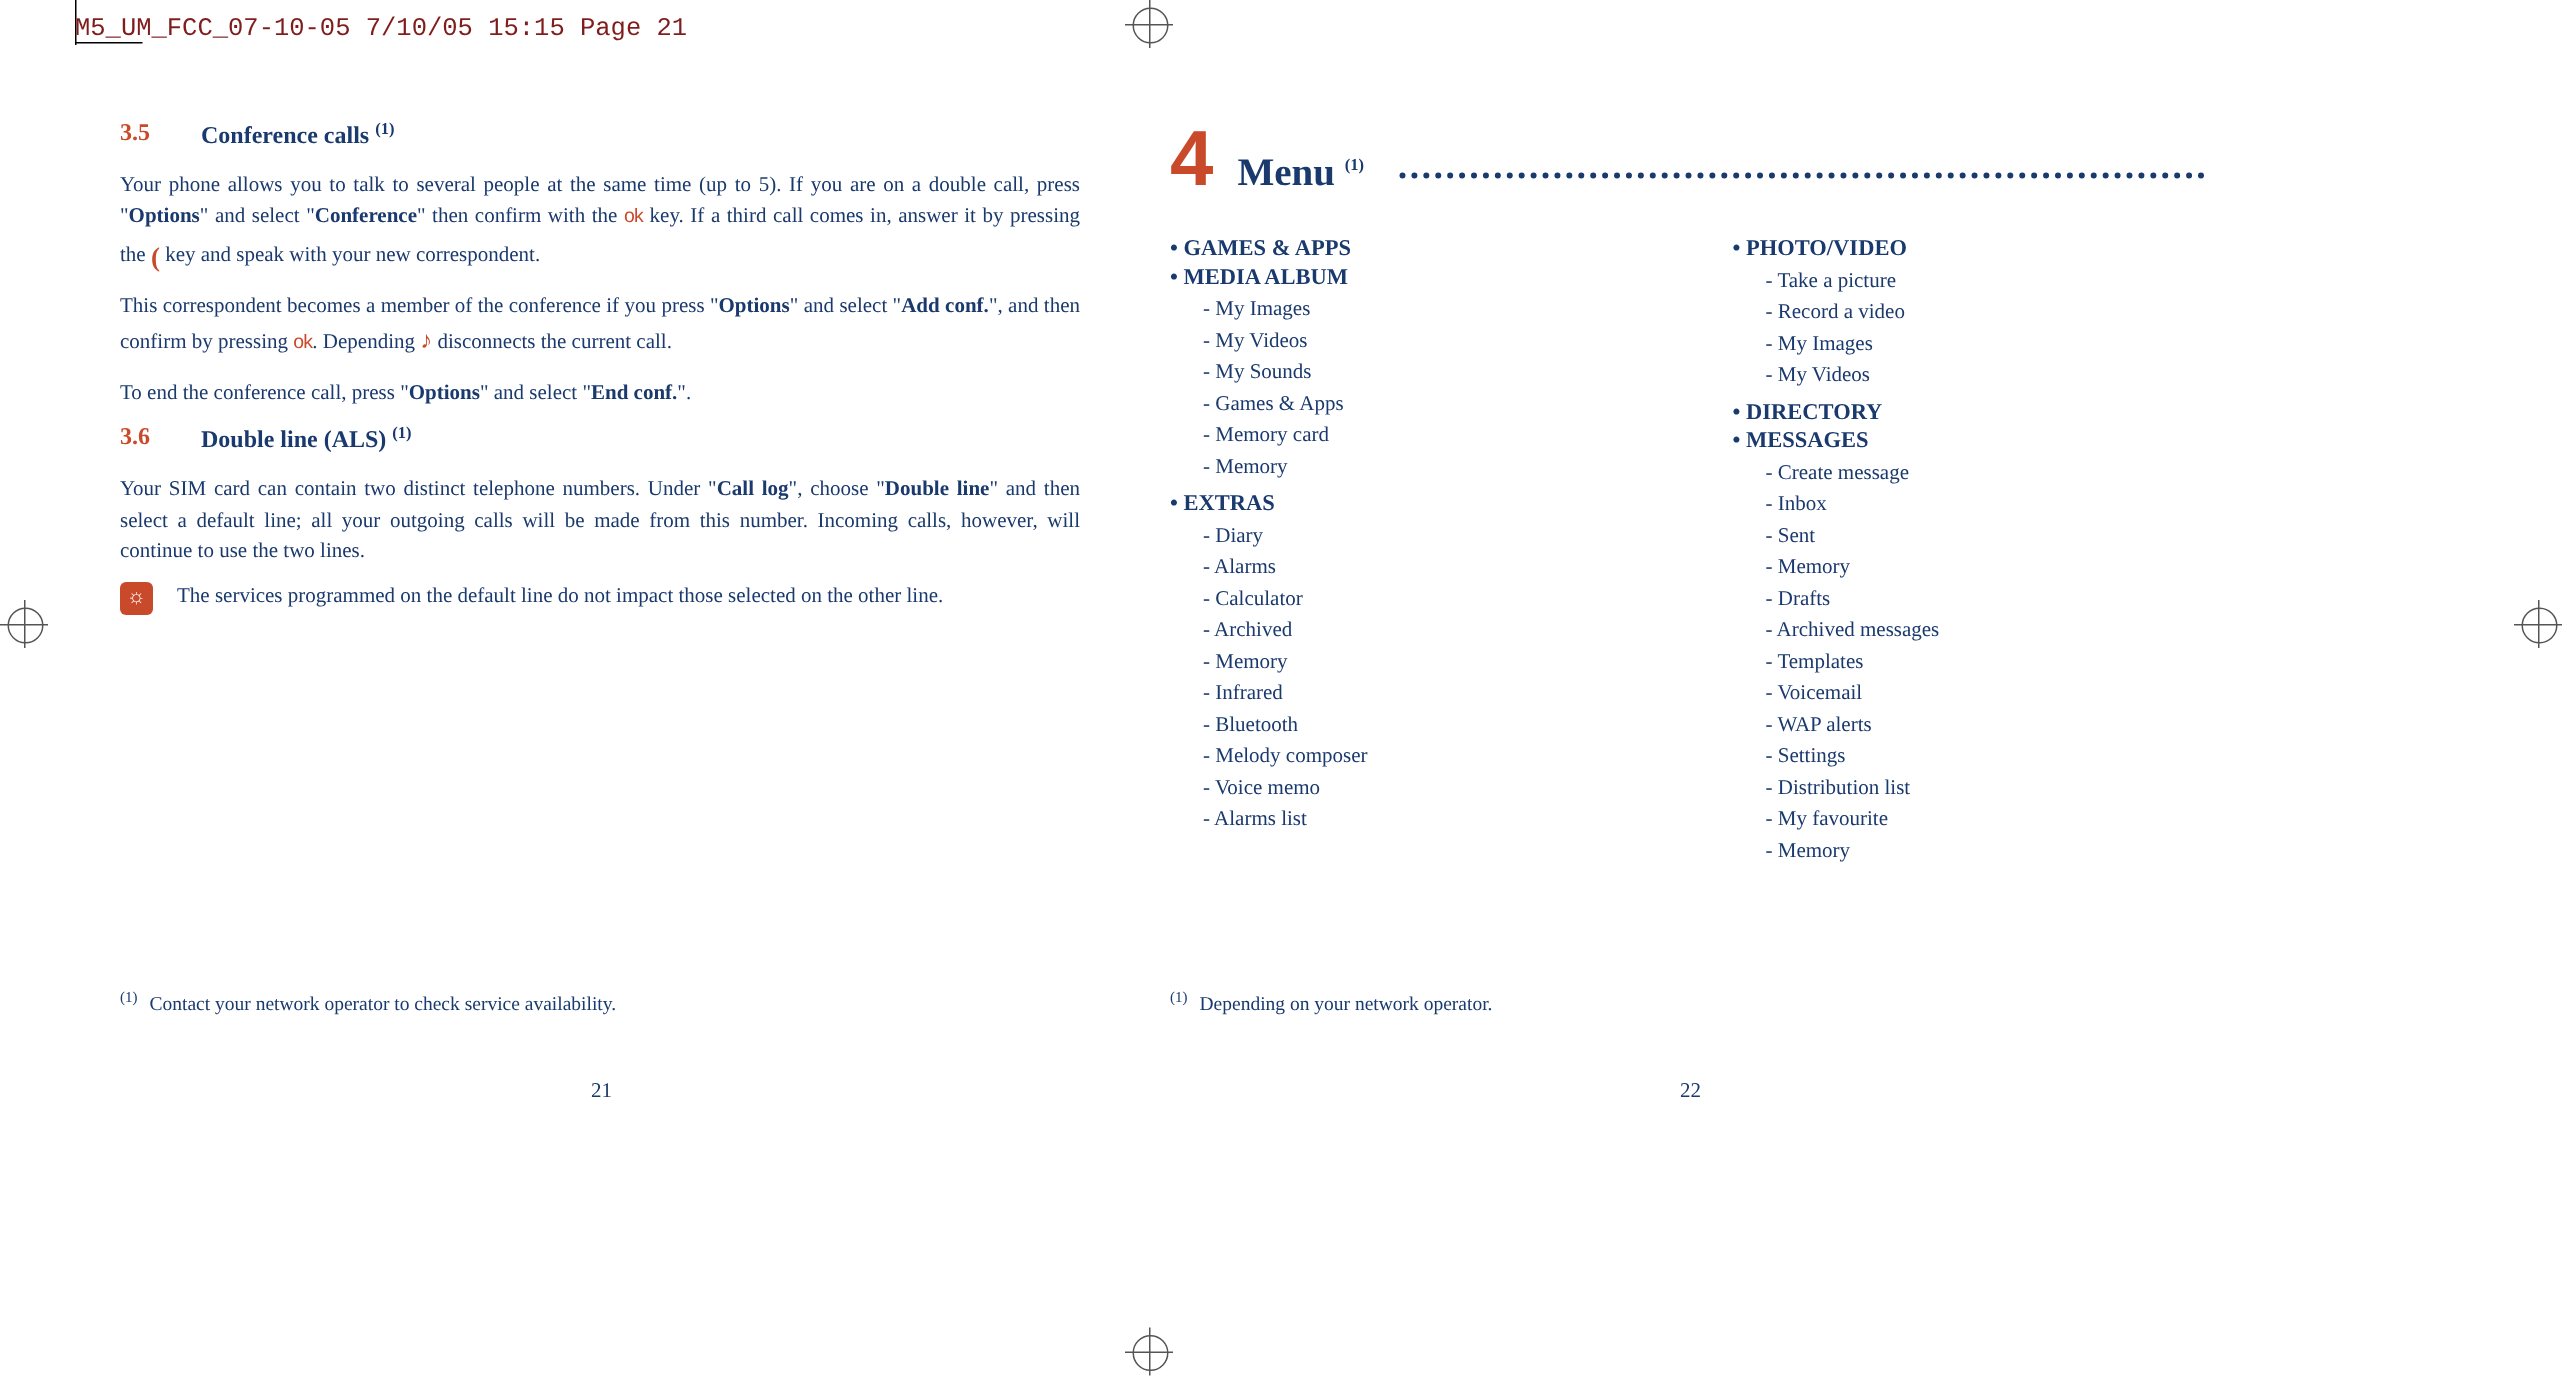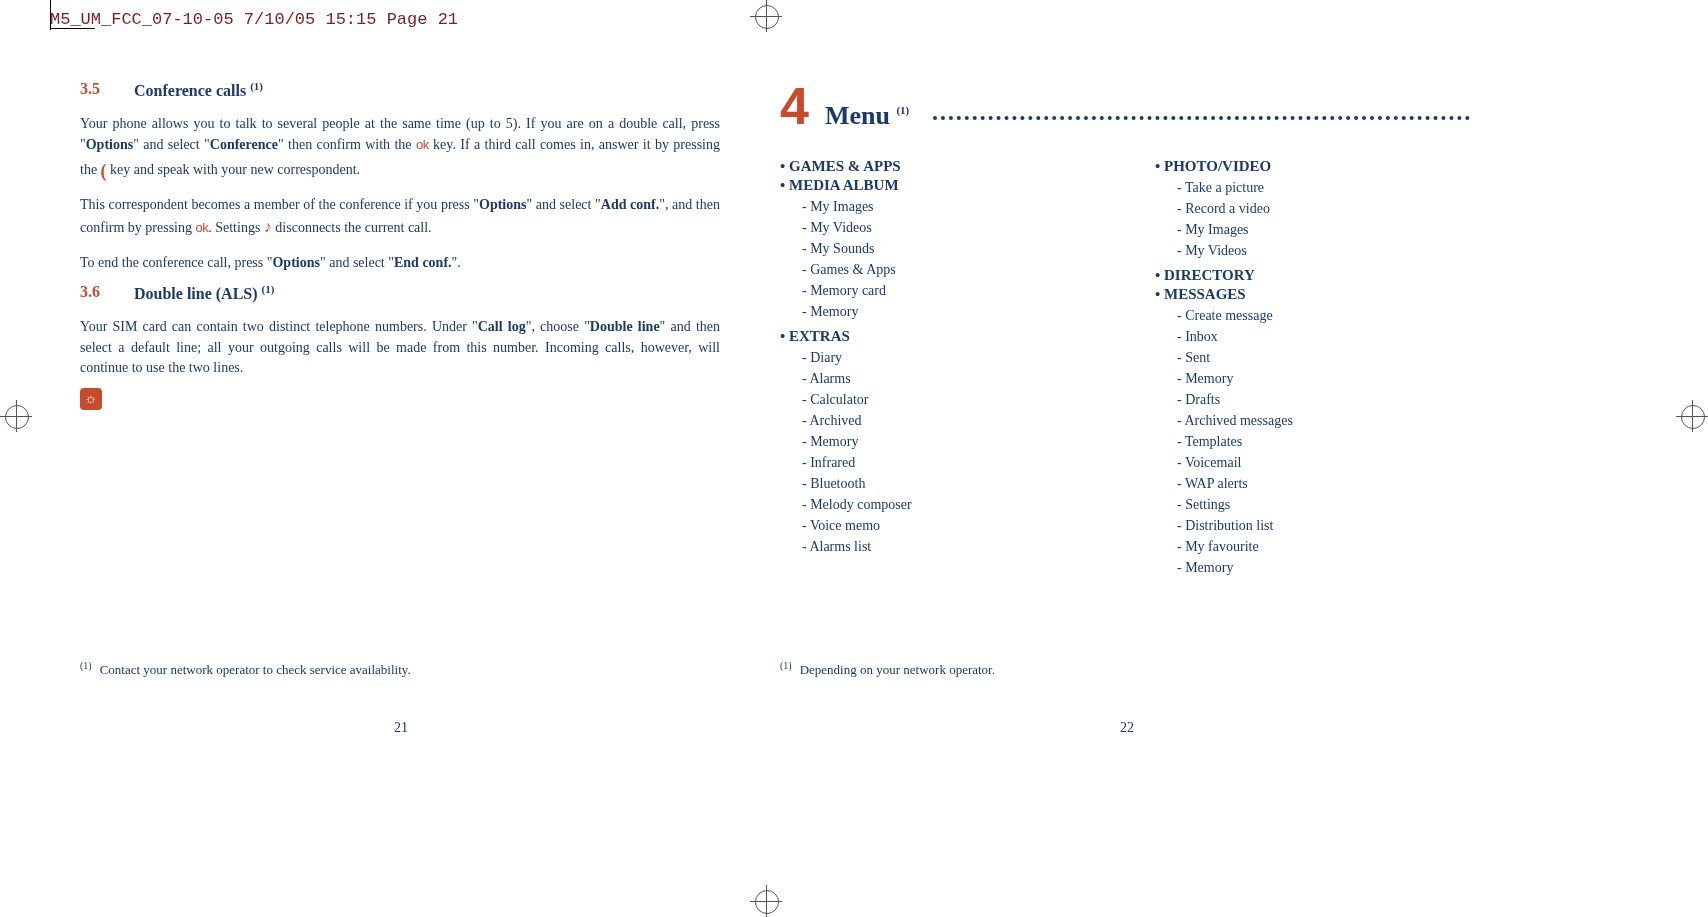--- a/index.html
+++ b/index.html
@@ -164,40 +164,41 @@
     <span class="section-title">
       <span>Conference calls </span><sup>(1)</sup>
     </span>
   </div>
 
   <p class="body-para">
     <span>Your phone allows you to talk to several people at the same time (up to 5). If you are on a double call, press "</span><span class="emph">Options</span><span>" and select "</span><span class="emph">Conference</span><span>" then confirm with the </span><span class="ok-icon">ok</span><span> key. If a third call comes in, answer it by pressing the </span><span class="call-key-icon">(</span><span> key and speak with your new correspondent.</span>
   </p>
 
   <p class="body-para">
-    <span>This correspondent becomes a member of the conference if you press "</span><span class="emph">Options</span><span>" and select "</span><span class="emph">Add conf.</span><span>", and then confirm by pressing </span><span class="ok-icon">ok</span><span>. Settings </span><span class="hangup-icon">♪</span><span> disconnects the current call.</span>
+    <span>This correspondent becomes a member of the conference if you press "</span><span class="emph">Options</span><span>" and select "</span><span class="emph">Add conf.</span><span>", and then confirm by pressing </span><span class="ok-icon">ok</span><span>. Depending </span><span class="hangup-icon">♪</span><span> disconnects the current call.</span>
   </p>
 
   <p class="body-para">
     <span>To end the conference call, press "</span><span class="emph">Options</span><span>" and select "</span><span class="emph">End conf.</span><span>".</span>
   </p>
 
   <div class="section-heading heading-36">
     <span class="section-num">3.6</span>
     <span class="section-title">
       <span>Double line (ALS) </span><sup>(1)</sup>
     </span>
   </div>
 
   <p class="body-para">
     <span>Your SIM card can contain two distinct telephone numbers. Under "</span><span class="emph">Call log</span><span>", choose "</span><span class="emph">Double line</span><span>" and then select a default line; all your outgoing calls will be made from this number. Incoming calls, however, will continue to use the two lines.</span>
   </p>
 
   <div class="note-row">
     <div class="note-icon">☼</div>
+    <div class="body-para" style="margin:0;">The services programmed on the default line do not impact those selected on the other line.</div>
   </div>
 </div>
 
 <div class="footnote footnote-left">
   <sup>(1)</sup><span>Contact your network operator to check service availability.</span>
 </div>
 <div class="pagenum-left">21</div>
 
 <div class="page-right">
   <div class="chapter-row">

